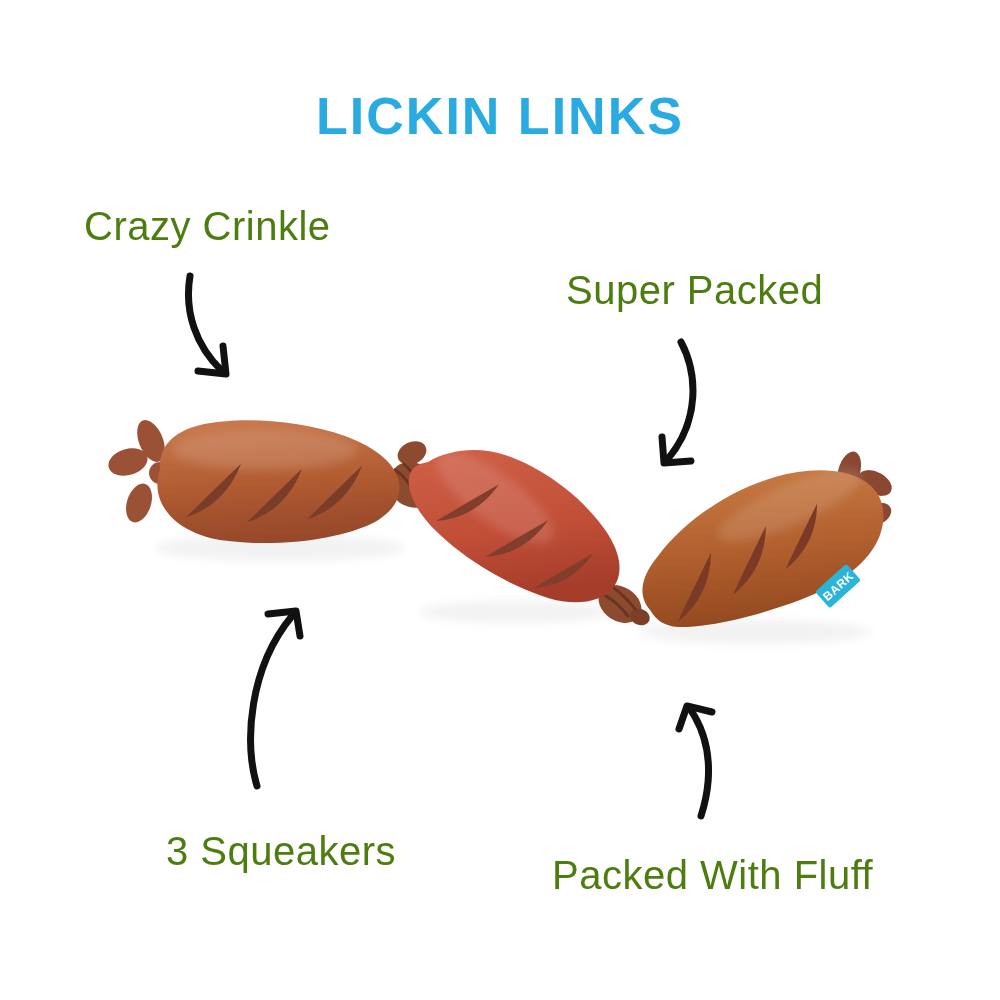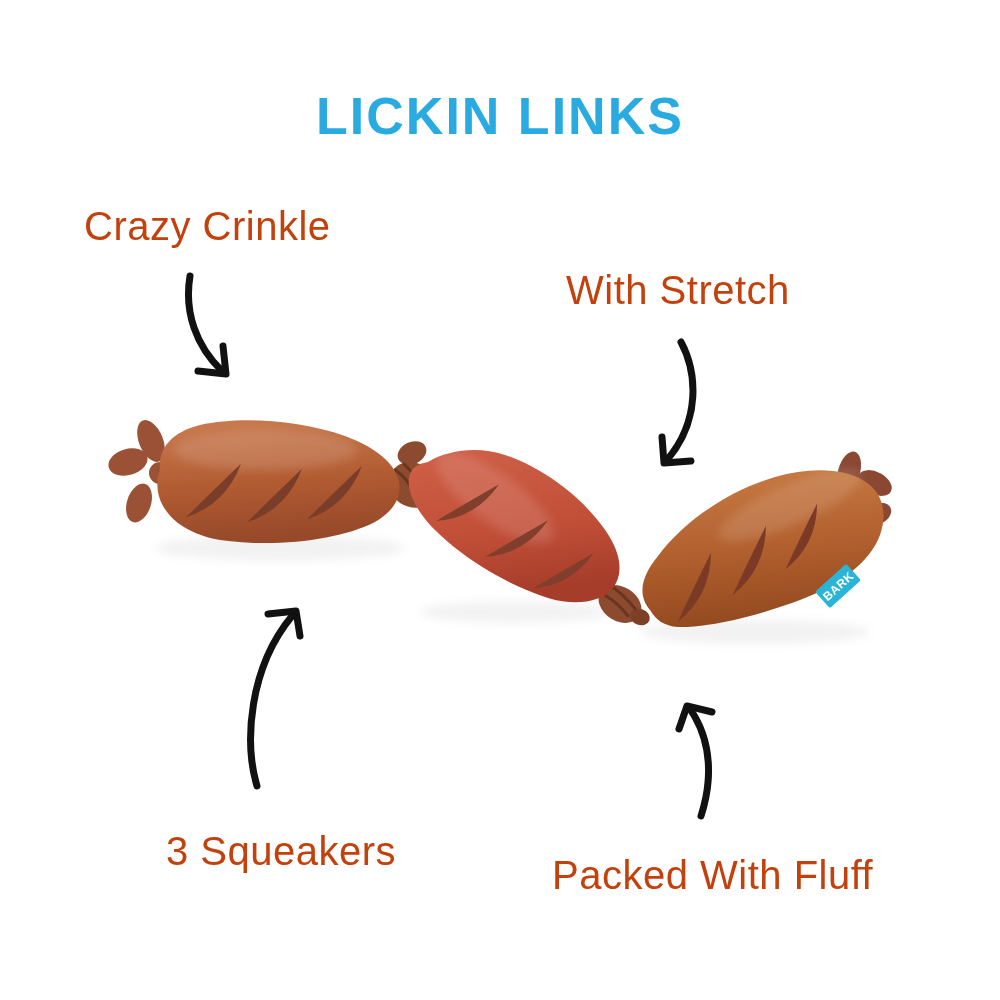--- a/index.html
+++ b/index.html
@@ -5,38 +5,38 @@
   html,body{margin:0;padding:0;background:#ffffff;}
   .stage{
     position:relative;width:1000px;height:1000px;background:#ffffff;
     font-family:"Liberation Sans",sans-serif;overflow:hidden;
   }
   .page-title{
     position:absolute;left:0;right:0;top:86px;text-align:center;
     font-size:52px;font-weight:800;letter-spacing:2px;color:#29ABE2;
   }
   .callout{
-    position:absolute;font-size:40px;font-weight:500;color:#c2410c;
+    position:absolute;font-size:40px;font-weight:500;color:#4d7c0f;
     letter-spacing:0.5px;white-space:nowrap;
   }
   .callout.crazy{left:84px;top:204px;}
   .callout.stretch{left:566px;top:268px;}
   .callout.squeakers{left:166px;top:829px;text-align:center;}
   .callout.fluff{left:552px;top:844px;margin-top:9px;}
   .art{position:absolute;left:0;top:0;width:1000px;height:1000px;}
 </style>
 </head>
 <body>
 
 <div class="stage">
 
   <div class="page-title">LICKIN LINKS</div>
 
   <div class="callout crazy">Crazy Crinkle</div>
-  <div class="callout stretch">With Stretch</div>
+  <div class="callout stretch">Super Packed</div>
   <div class="callout squeakers">3 Squeakers</div>
   <div class="callout fluff">Packed With Fluff</div>
 
   <svg class="art" viewBox="0 0 1000 1000">
     <defs>
       <linearGradient id="gradLeft" x1="0" y1="0" x2="0.15" y2="1">
         <stop offset="0" stop-color="#cb7c50"></stop>
         <stop offset="0.55" stop-color="#b25c32"></stop>
         <stop offset="1" stop-color="#97492a"></stop>
       </linearGradient>

